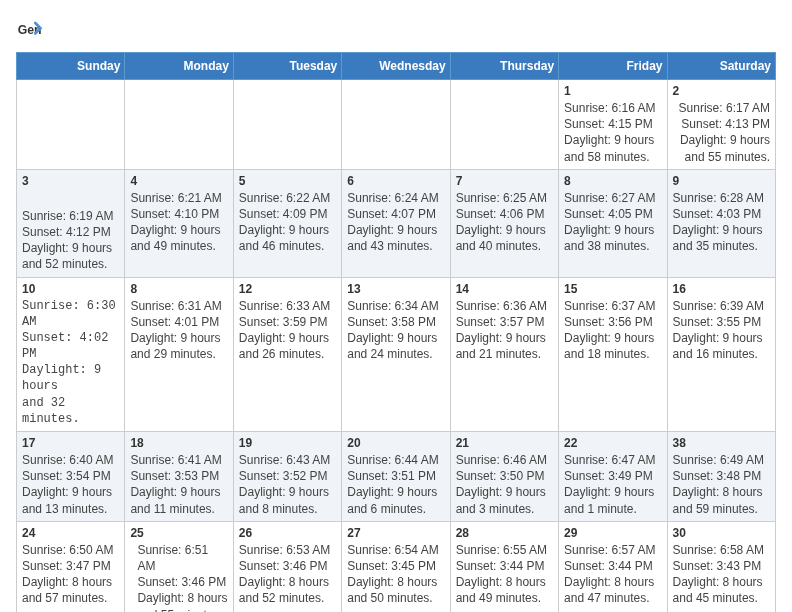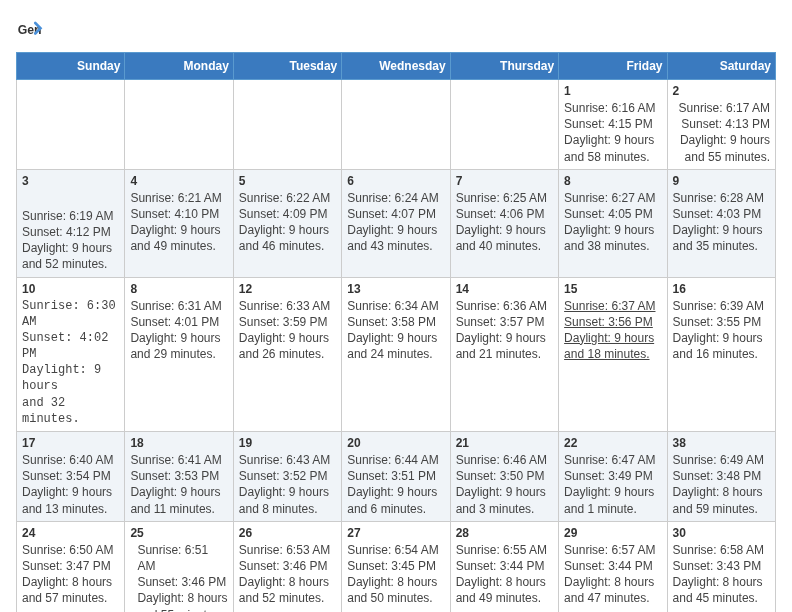--- a/index.html
+++ b/index.html
@@ -226,21 +226,21 @@
         </td>
         <td>
           <span class="day-num">14</span>
           <div class="cell-content" style="white-space: pre-line;">Sunrise: 6:36 AM
 Sunset: 3:57 PM
 Daylight: 9 hours
 and 21 minutes.</div>
         </td>
         <td>
           <span class="day-num">15</span>
-          <div class="cell-content" style="white-space: pre-line; text-decoration: underline;">Sunrise: 6:37 AM
+          <div class="cell-content" style="white-space: pre-line;">Sunrise: 6:37 AM
 Sunset: 3:56 PM
 Daylight: 9 hours
 and 18 minutes.</div>
         </td>
         <td>
           <span class="day-num">16</span>
           <div class="cell-content" style="white-space: pre-line;">Sunrise: 6:39 AM
 Sunset: 3:55 PM
 Daylight: 9 hours
 and 16 minutes.</div>

